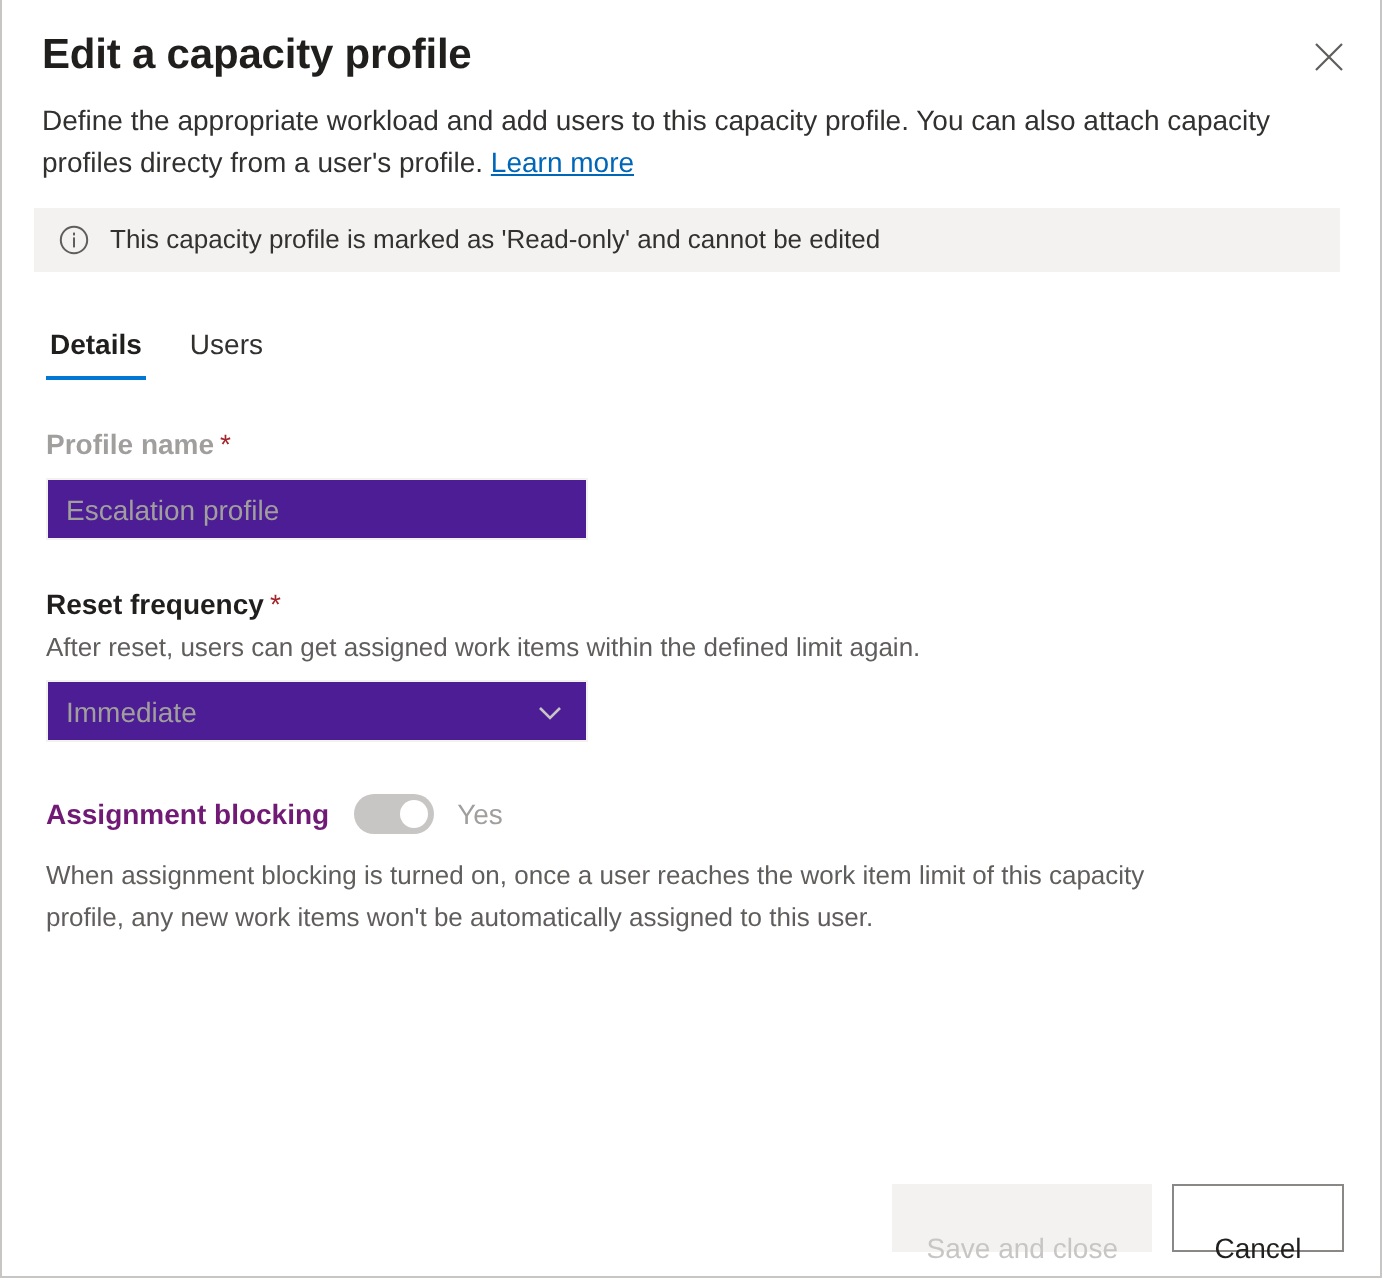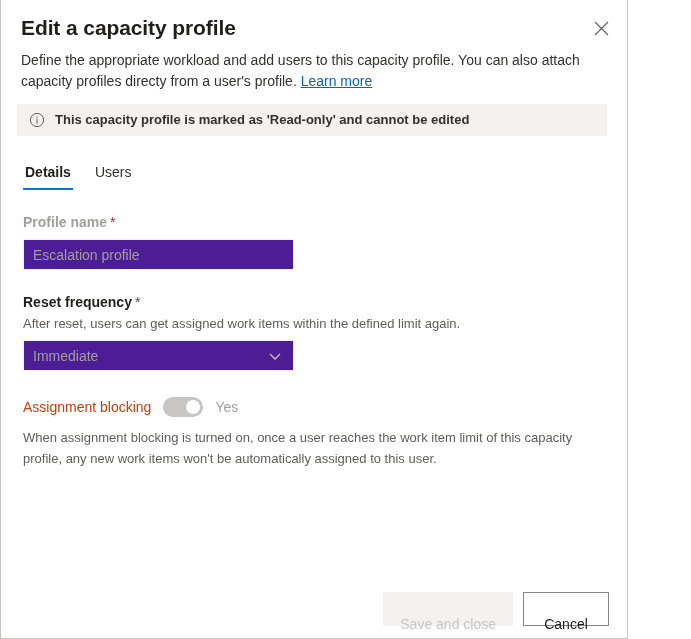--- a/index.html
+++ b/index.html
@@ -11,21 +11,21 @@
   body {
     font-family: "Liberation Sans", sans-serif;
     width: 691px;
     height: 639px;
     overflow: hidden;
     -webkit-font-smoothing: antialiased;
   }
 
   .panel {
     position: relative;
-    width: 628px;
+    width: 691px;
     height: 639px;
     background: #ffffff;
     border: 1px solid #c8c6c4;
     border-top: none;
     display: flex;
     flex-direction: column;
   }
 
   
   .header {
@@ -82,21 +82,20 @@
   .info-icon {
     flex: 0 0 auto;
     width: 16px;
     height: 16px;
     display: block;
   }
   .info-text {
     font-size: 13px;
     color: #323130;
     line-height: 18px;
-    font-weight: bold;
   }
 
   
   .tabs {
     display: flex;
     align-items: flex-end;
     gap: 20px;
     margin: 20px 16px 0 22px;
     height: 34px;
   }
@@ -188,22 +187,22 @@
 
   
   .toggle-row {
     margin-top: 26px;
     display: flex;
     align-items: center;
     gap: 12px;
   }
   .toggle-label {
     font-size: 14px;
-    font-weight: 400;
-    color: #c2410c;
+    font-weight: 700;
+    color: #701a75;
     line-height: 20px;
   }
   .switch {
     position: relative;
     width: 40px;
     height: 20px;
     border-radius: 10px;
     background: #c8c6c4;
     flex: 0 0 auto;
     cursor: default;

